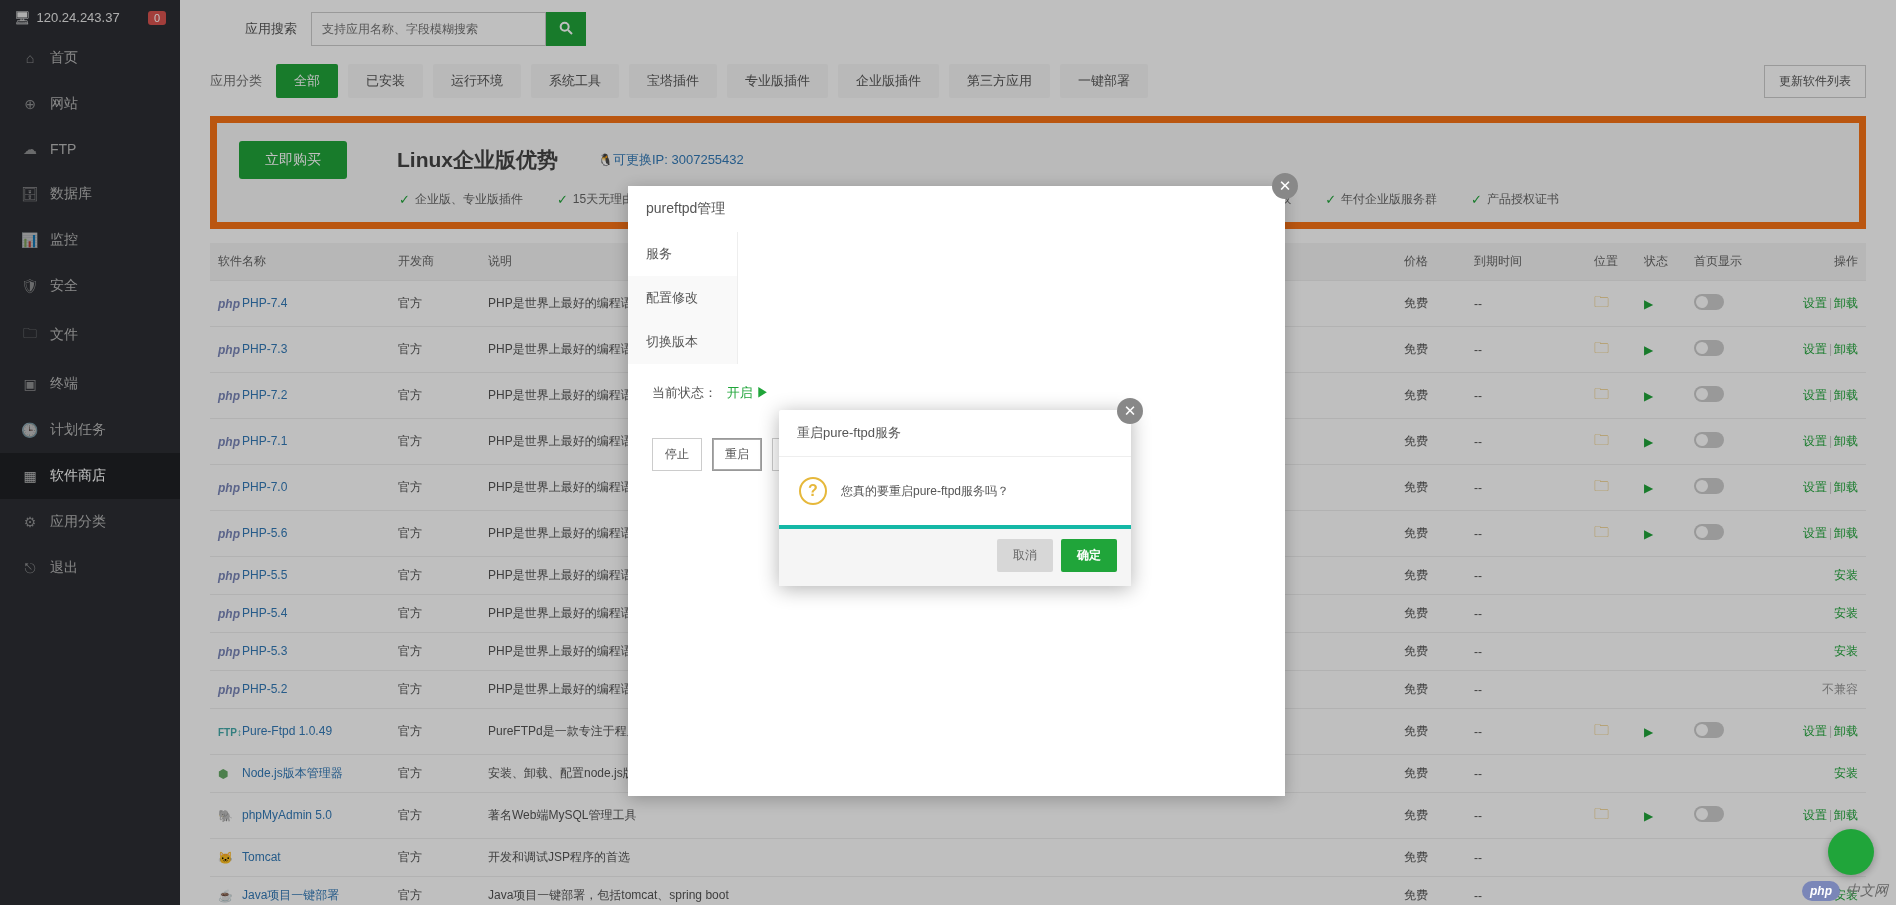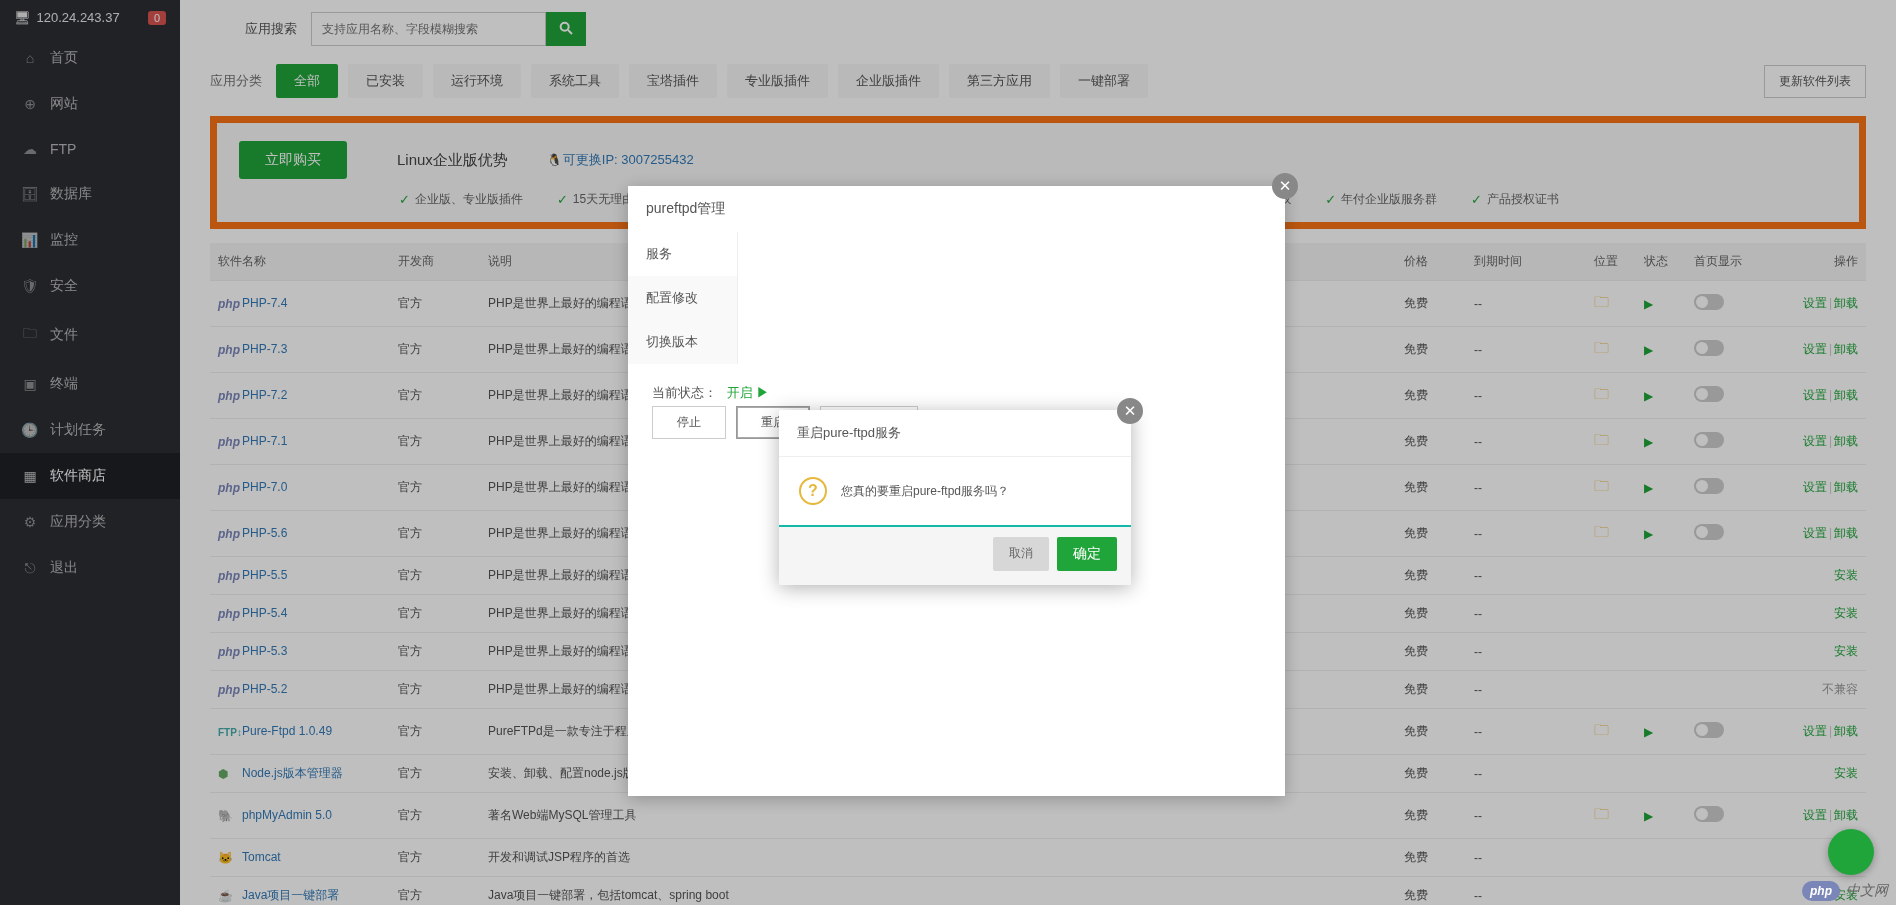--- a/index.html
+++ b/index.html
@@ -18,21 +18,21 @@
   .search-input { width: 235px; height: 34px; border: 1px solid #ccc; padding: 0 10px; font-size: 12px; color: #888; }
   .search-btn { width: 40px; height: 34px; background: #20a53a; display: flex; align-items: center; justify-content: center; color: #fff; cursor: pointer; }
   .cat-bar { display: flex; align-items: center; padding: 6px 30px 18px; border-bottom: 0; }
   .cat-label { color: #737373; margin-right: 14px; font-size: 13px; }
   .cat-btn { padding: 8px 18px; background: #f7f7f7; color: #555; font-size: 13px; margin-right: 10px; cursor: pointer; border-radius: 2px; }
   .cat-btn.active { background: #20a53a; color: #fff; }
   .update-btn { margin-left: auto; border: 1px solid #ccc; padding: 7px 14px; font-size: 12px; color: #555; cursor: pointer; }
   .promo { margin: 0 30px 14px; border: 7px solid #f97316; background: #f9f9f9; padding: 18px 22px 14px; position: relative; }
   .promo-top { display: flex; align-items: center; margin-bottom: 12px; }
   .promo-buy { background: #20a53a; color: #fff; padding: 10px 26px; font-size: 14px; cursor: pointer; margin-right: 50px; border-radius: 3px; }
-  .promo-title { font-size: 15px; font-weight: 400; color: #444; margin-right: 40px; }
+  .promo-title { font-size: 21px; font-weight: 700; color: #444; margin-right: 40px; }
   .promo-qq { color: #337ab7; font-size: 13px; cursor: pointer; }
   .promo-features { display: flex; gap: 34px; margin-left: 160px; flex-wrap: wrap; }
   .feat { display: flex; align-items: center; color: #666; font-size: 12px; }
   .feat-check { color: #20a53a; margin-right: 5px; font-size: 13px; }
   .table-wrap { padding: 0 30px; }
   table { width: 100%; border-collapse: collapse; }
   th, td { text-align: left; padding: 10px 8px; font-size: 12px; color: #555; border-bottom: 1px solid #eee; }
   th { background: #f5f5f5; color: #666; font-weight: normal; }
   th.right, td.right { text-align: right; }
   td.name { color: #337ab7; cursor: pointer; }
@@ -49,31 +49,31 @@
   .panel1 { position: absolute; left: 628px; top: 186px; width: 657px; height: 610px; background: #fff; box-shadow: 0 3px 16px rgba(0,0,0,.25); }
   .panel1-title { padding: 14px 18px; font-size: 14px; color: #555; }
   .panel1-close { position: absolute; right: -13px; top: -13px; width: 26px; height: 26px; border-radius: 50%; background: #888; color: #fff; display: flex; align-items: center; justify-content: center; font-size: 15px; cursor: pointer; }
   .panel1-body { display: flex; flex-direction: column; }
   .panel1-side { width: 110px; border-right: 1px solid #eee; background: #f9f9f9; }
   .panel1-side-item { padding: 13px 18px; font-size: 13px; color: #555; cursor: pointer; }
   .panel1-side-item.active { background: #fff; font-weight: 500; }
   .panel1-main { flex: 1; padding: 20px 24px; }
   .status-row { font-size: 13px; color: #555; margin-bottom: 4px; }
   .status-on { color: #20a53a; margin-left: 6px; }
-  .svc-btn { display: inline-block; padding: 7px 24px; border: 1px solid #ccc; font-size: 12px; color: #555; margin-right: 10px; cursor: pointer; background: #fff; }
+  .svc-btn { display: inline-block; padding: 7px 12px; border: 1px solid #ccc; font-size: 12px; color: #555; margin-right: 10px; cursor: pointer; background: #fff; margin-top: 32px; }
   .svc-btn.sel { border-color: #999; box-shadow: inset 0 0 0 1px #aaa; }
 
   .panel2 { position: absolute; left: 779px; top: 410px; width: 352px; background: #fff; box-shadow: 0 3px 20px rgba(0,0,0,.3); border-radius: 2px; }
   .panel2-title { padding: 14px 18px; font-size: 13px; color: #555; border-bottom: 1px solid #eee; }
   .panel2-close { position: absolute; right: -12px; top: -12px; width: 26px; height: 26px; border-radius: 50%; background: #888; color: #fff; display: flex; align-items: center; justify-content: center; font-size: 15px; cursor: pointer; }
   .panel2-body { display: flex; align-items: center; gap: 14px; padding: 20px 20px; }
   .q-icon { width: 28px; height: 28px; border: 2px solid #e6b83b; border-radius: 50%; display: flex; align-items: center; justify-content: center; color: #e6b83b; font-weight: bold; font-size: 16px; }
-  .panel2-footer { display: flex; justify-content: flex-end; gap: 8px; padding: 10px 14px 14px; background: #f5f5f5; border-top: 2px solid #14b8a6; }
+  .panel2-footer { display: flex; justify-content: flex-end; gap: 8px; padding: 10px 14px 14px; background: #f5f5f5; border-top: 4px solid #14b8a6; }
   .btn-cancel { background: #d7d7d7; color: #666; padding: 8px 16px; font-size: 12px; cursor: pointer; border-radius: 2px; }
-  .btn-ok { background: #20a53a; color: #fff; padding: 8px 16px; font-size: 14px; cursor: pointer; border-radius: 2px; }
+  .btn-ok { background: #20a53a; color: #fff; padding: 8px 16px; font-size: 12px; cursor: pointer; border-radius: 2px; font-weight: bold; }
 
   .watermark { position: absolute; right: 8px; bottom: 4px; display: flex; align-items: center; gap: 6px; font-size: 14px; color: #666; font-style: italic; }
   .watermark .php-bubble { background: #7a86b8; color: #fff; border-radius: 10px; padding: 3px 8px; font-style: italic; font-size: 12px; font-weight: bold; }
   .fab { position: absolute; right: 22px; bottom: 30px; width: 46px; height: 46px; border-radius: 50%; background: #20a53a; box-shadow: 0 2px 8px rgba(0,0,0,.3); }
 </style>
 </head>
 <body>
 
 <div class="layout">
   <div class="sidebar">

